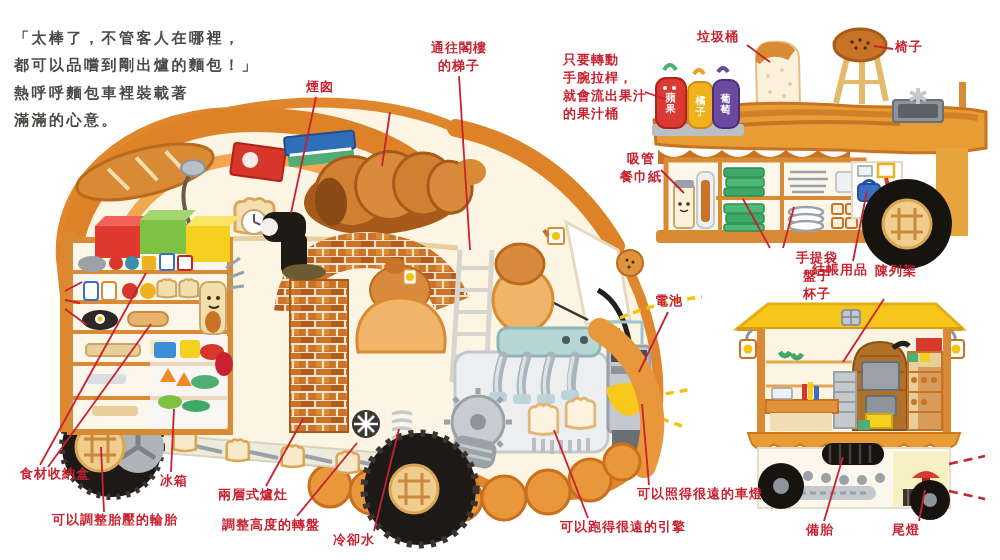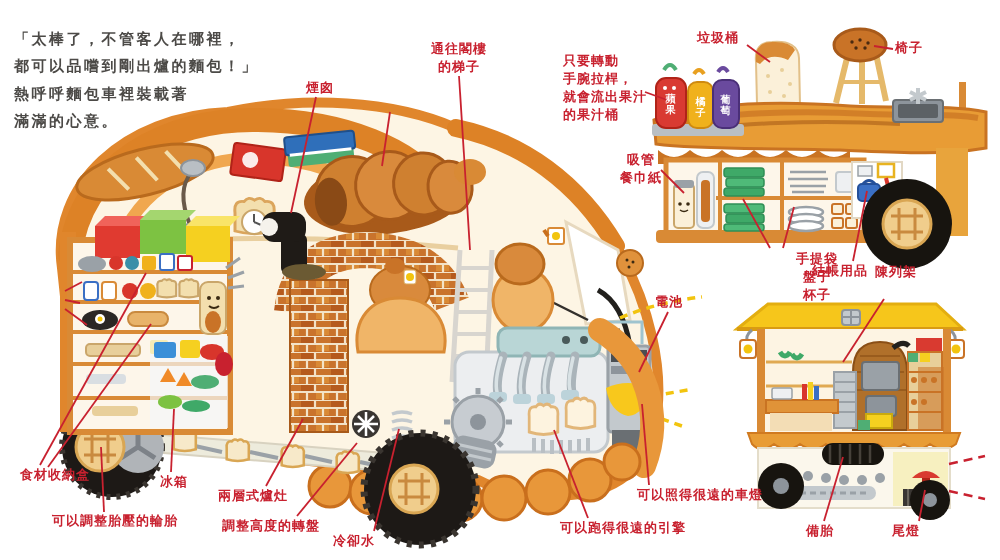--- a/index.html
+++ b/index.html
@@ -1,17 +1,17 @@
 <!DOCTYPE html>
 <html><head>
 <meta charset="utf-8">
 <style>
   html,body{margin:0;padding:0;background:#fff;}
   #stage{position:relative;width:1000px;height:560px;background:#ffffff;overflow:hidden;
-         font-family:Liberation Serif, serif;}
+         font-family:Liberation Mono, monospace;}
   #art{position:absolute;left:0;top:0;}
   .story{position:absolute;left:14px;top:26px;font-size:15px;font-weight:bold;color:#4c4a47;
          line-height:1.82;letter-spacing:2.5px;white-space:pre-line;}
   .lbl{position:absolute;color:#c8212f;font-weight:bold;font-size:13px;line-height:1.38;
        letter-spacing:1px;white-space:pre-line;}
   .lbl.c{transform:translateX(-50%);text-align:center;}
   .bottle-lbl{position:absolute;width:13px;color:#fff;font-size:10px;font-weight:bold;
               line-height:1.08;text-align:center;letter-spacing:0;}
 </style>
 </head>

